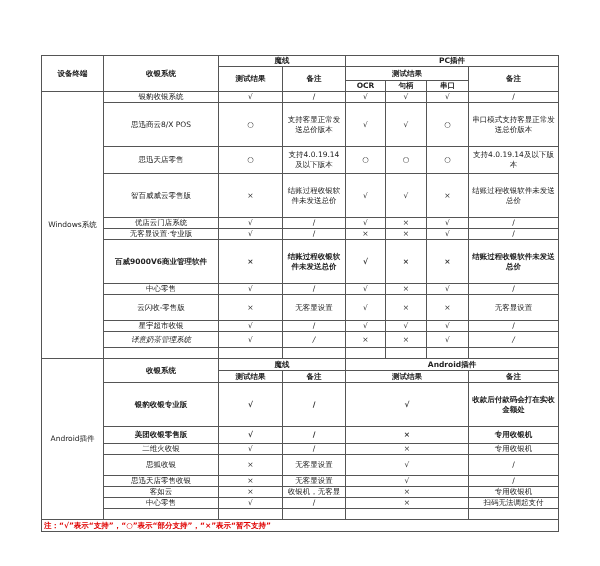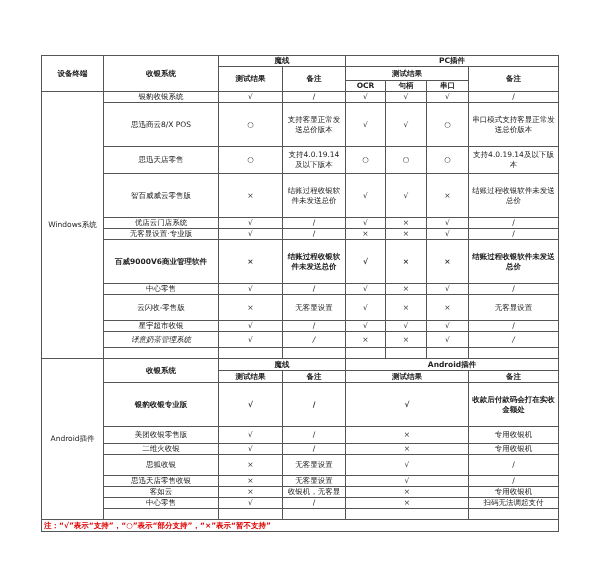--- a/index.html
+++ b/index.html
@@ -168,21 +168,21 @@
         <td class="hd" colspan="3">测试结果</td>
         <td class="hd">备注</td>
       </tr>
       <tr style="height: 44px; font-weight: bold;">
         <td>银豹收银专业版</td>
         <td class="sym">√</td>
         <td class="wrap">/</td>
         <td class="sym" colspan="3">√</td>
         <td class="wrap">收款后付款码会打在实收金额处</td>
       </tr>
-      <tr style="height: 17px;">
+      <tr style="height: 17px; font-weight: bold;">
         <td>美团收银零售版</td>
         <td class="sym">√</td>
         <td class="wrap">/</td>
         <td class="sym" colspan="3">×</td>
         <td class="wrap">专用收银机</td>
       </tr>
       <tr style="height: 11px;">
         <td>二维火收银</td>
         <td class="sym">√</td>
         <td class="wrap">/</td>

